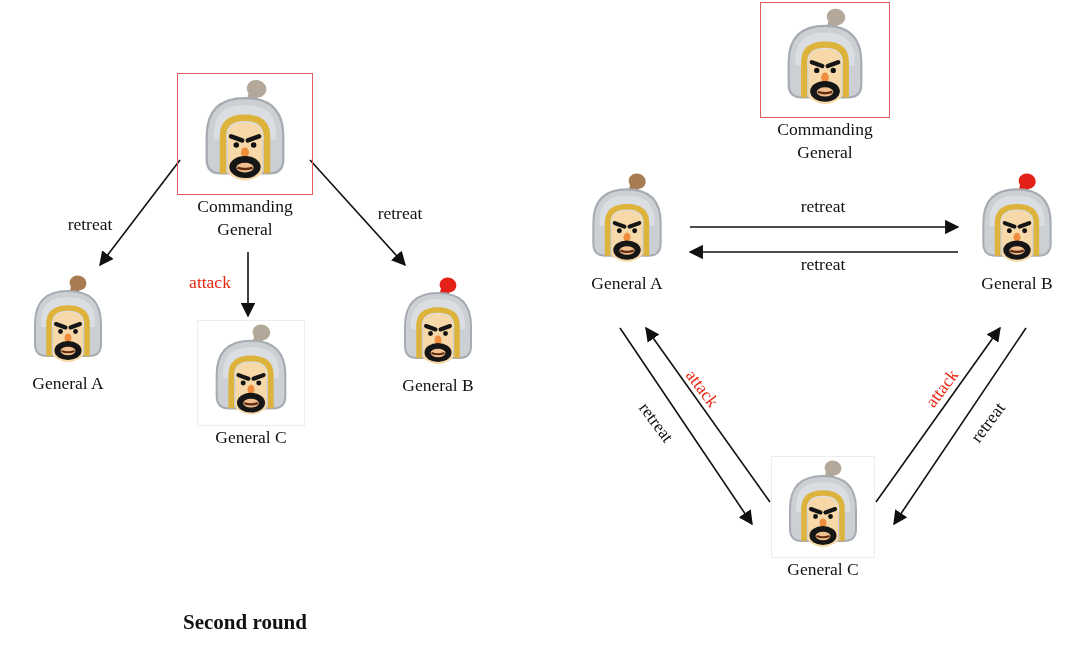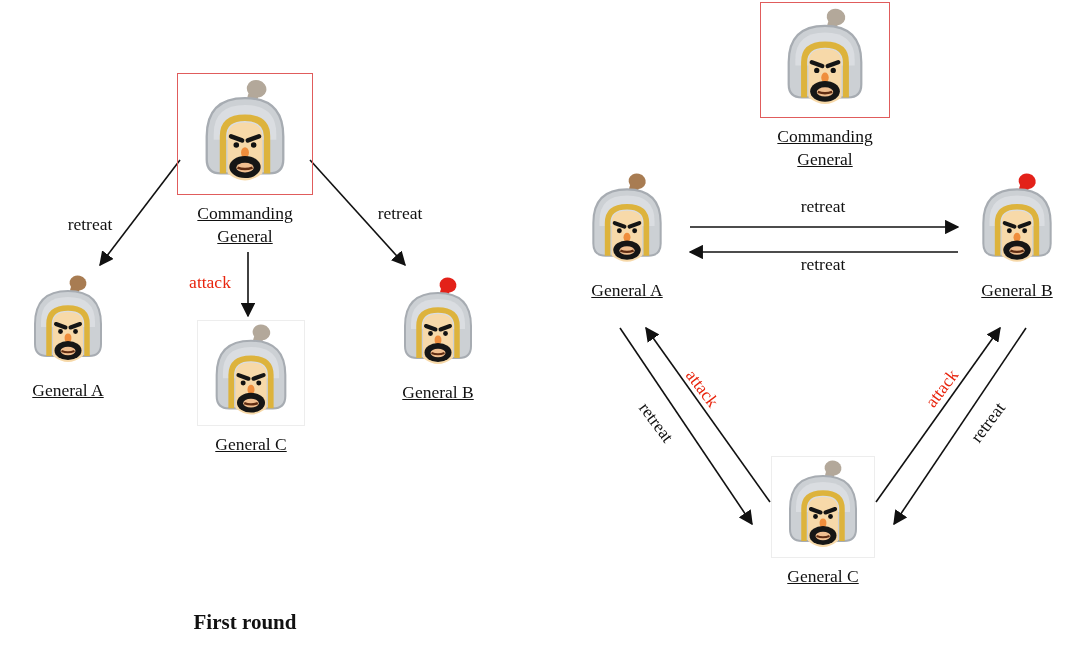--- a/index.html
+++ b/index.html
@@ -5,21 +5,21 @@
   * { margin:0; padding:0; box-sizing:border-box; }
   html,body { background:#ffffff; }
   body { font-family:"Liberation Serif", serif; }
   .canvas { position:relative; width:1080px; height:656px; background:#fff; overflow:hidden; }
   .edges-layer { position:absolute; left:0; top:0; width:1080px; height:656px; pointer-events:none; }
   .node { position:absolute; display:flex; flex-direction:column; align-items:center; }
   .portrait { display:flex; align-items:center; justify-content:center; background:transparent; }
   .portrait.boxed { border:1px solid #e05c5c; padding:2px 8px; }
   .portrait.faint { border:1px solid #ededed; }
   .face { display:block; }
-  .node-label { font-size:17.5px; color:#111; text-align:center; line-height:1.3; margin-top:7px;text-decoration:underline; }
+  .node-label { font-size:17.5px; color:#111; text-align:center; line-height:1.3; margin-top:0; }
   .node-label.wrap { width:112px; }
   .edge-label { position:absolute; font-size:17.5px; color:#111; text-align:center; white-space:nowrap; }
   .edge-label.attack { color:#e8250e; }
   .edge-label.rot-right { transform:rotate(53deg); }
   .edge-label.rot-left { transform:rotate(-53deg); }
   .caption { position:absolute; font-weight:bold; font-size:21px; text-align:center; color:#111; }
 </style>
 </head>
 <body>
 
@@ -98,21 +98,21 @@
           <use href="#general-face"></use>
         </svg>
     </div>
     <div class="node-label">General B</div>
   </div>
 
   <div class="edge-label" style="left:52px; top:214px; width:76px;">retreat</div>
   <div class="edge-label attack" style="left: 180px; top: 272px; width: 60px; color: rgb(232, 37, 14);">attack</div>
   <div class="edge-label" style="left:362px; top:203px; width:76px;">retreat</div>
 
-  <div class="caption" style="left:155px; top:610px; width:180px;">First round</div>
+  <div class="caption" style="left:155px; top:610px; width:180px;">Second round</div>
 
   <div class="node" style="left:760px; top:2px; width:130px;">
     <div class="portrait boxed" style="border-color: rgb(224, 92, 92);">
       <svg class="face" width="112" height="110" style="--plume: #b3a89a;">
           <use href="#general-face"></use>
         </svg>
     </div>
     <div class="node-label wrap">Commanding General</div>
   </div>
 

